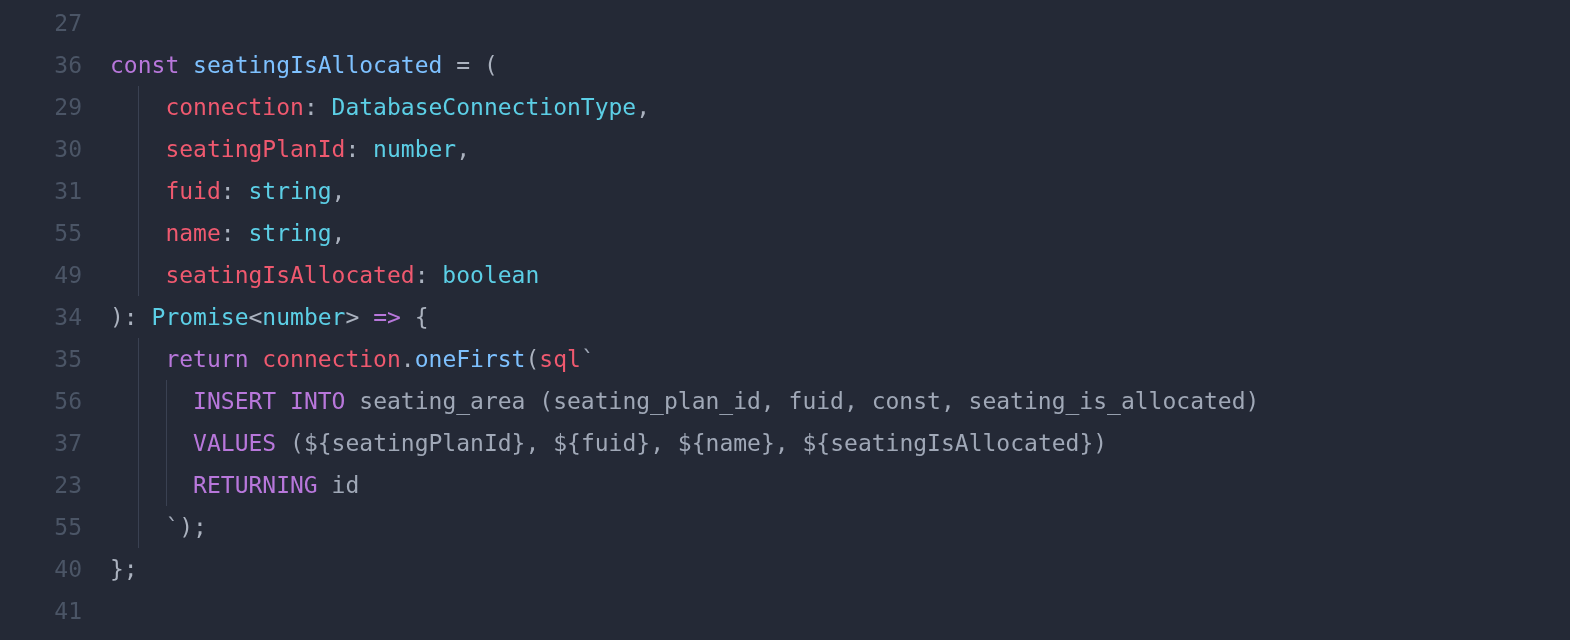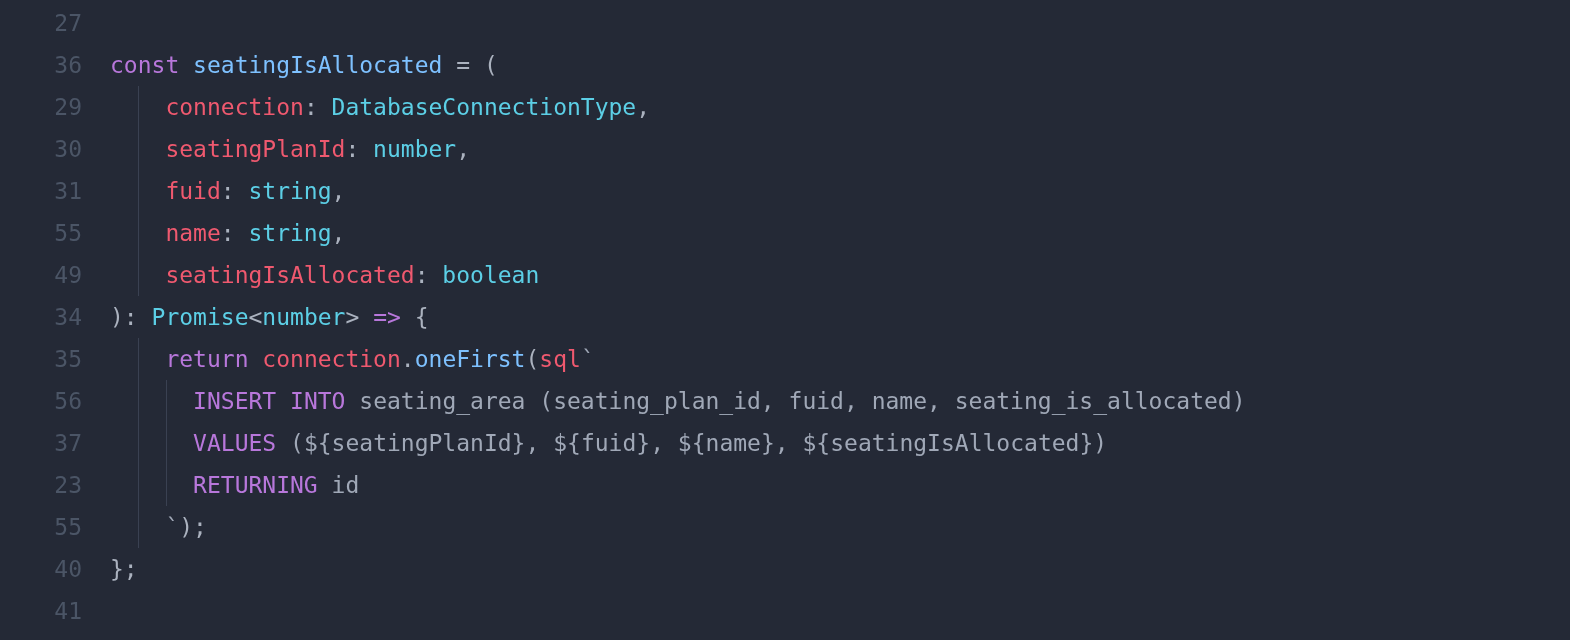--- a/index.html
+++ b/index.html
@@ -111,21 +111,21 @@
     <div class="line"><span class="indent-guide ig1"></span><span>    </span><span class="par">fuid</span><span class="pun">: </span><span class="typ">string</span><span class="pun">,</span></div>
 
     <div class="line"><span class="indent-guide ig1"></span><span>    </span><span class="par">name</span><span class="pun">: </span><span class="typ">string</span><span class="pun">,</span></div>
 
     <div class="line"><span class="indent-guide ig1"></span><span>    </span><span class="par">seatingIsAllocated</span><span class="pun">: </span><span class="typ">boolean</span></div>
 
     <div class="line"><span class="pun">)</span><span class="pun">: </span><span class="typ">Promise</span><span class="pun">&lt;</span><span class="typ">number</span><span class="pun">&gt;</span><span class="arw"> =&gt; </span><span class="pun">{</span></div>
 
     <div class="line"><span class="indent-guide ig1"></span><span>    </span><span class="ret">return</span><span> </span><span class="prop">connection</span><span class="pun">.</span><span class="meth">oneFirst</span><span class="pun">(</span><span class="prop">sql</span><span class="str">`</span></div>
 
-    <div class="line"><span class="indent-guide ig1"></span><span class="indent-guide ig2"></span><span>      </span><span class="sql">INSERT</span><span> </span><span class="sql">INTO</span><span> </span><span class="str">seating_area</span><span class="str"> (seating_plan_id, fuid, name, seating_is_allocated)</span></div>
+    <div class="line"><span class="indent-guide ig1"></span><span class="indent-guide ig2"></span><span>      </span><span class="sql">INSERT</span><span> </span><span class="sql">INTO</span><span> </span><span class="str">seating_area</span><span class="str"> (seating_plan_id, fuid, const, seating_is_allocated)</span></div>
 
     <div class="line"><span class="indent-guide ig1"></span><span class="indent-guide ig2"></span><span>      </span><span class="sql">VALUES</span><span class="str"> (</span><span class="str">${</span><span class="str">seatingPlanId</span><span class="str">}</span><span class="str">, </span><span class="str">${</span><span class="str">fuid</span><span class="str">}</span><span class="str">, </span><span class="str">${</span><span class="str">name</span><span class="str">}</span><span class="str">, </span><span class="str">${</span><span class="str">seatingIsAllocated</span><span class="str">}</span><span class="str">)</span></div>
 
     <div class="line"><span class="indent-guide ig1"></span><span class="indent-guide ig2"></span><span>      </span><span class="sql">RETURNING</span><span class="str"> id</span></div>
 
     <div class="line"><span class="indent-guide ig1"></span><span>    </span><span class="str">`</span><span class="pun">);</span></div>
 
     <div class="line"><span class="pun">};</span></div>
 
     <div class="line"></div>

